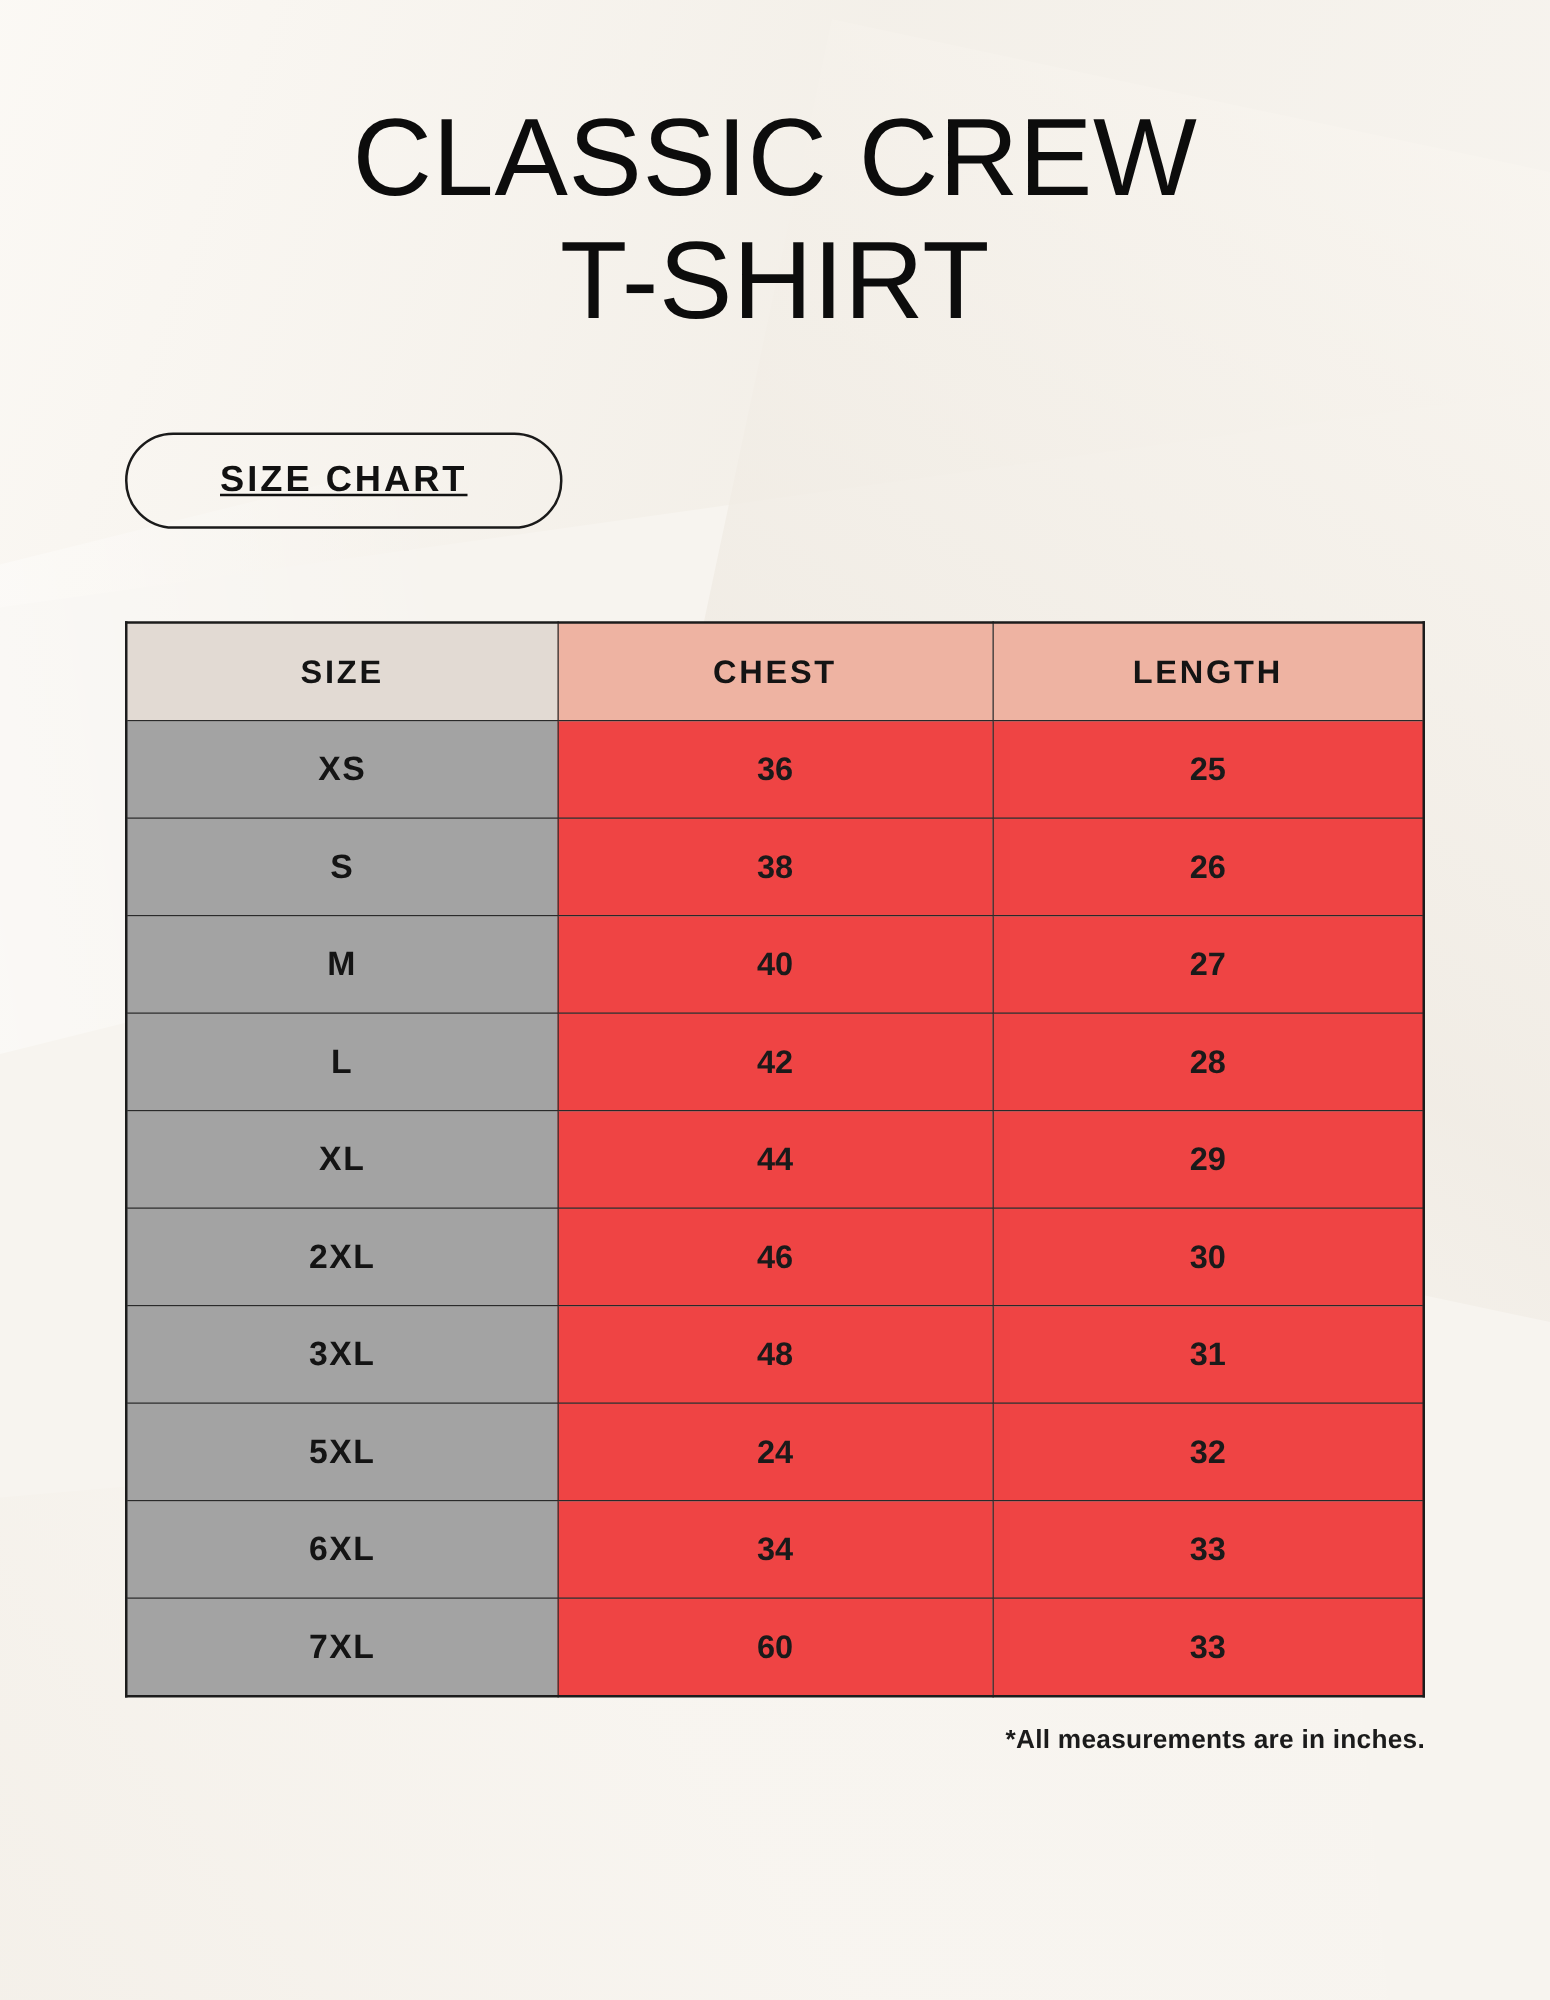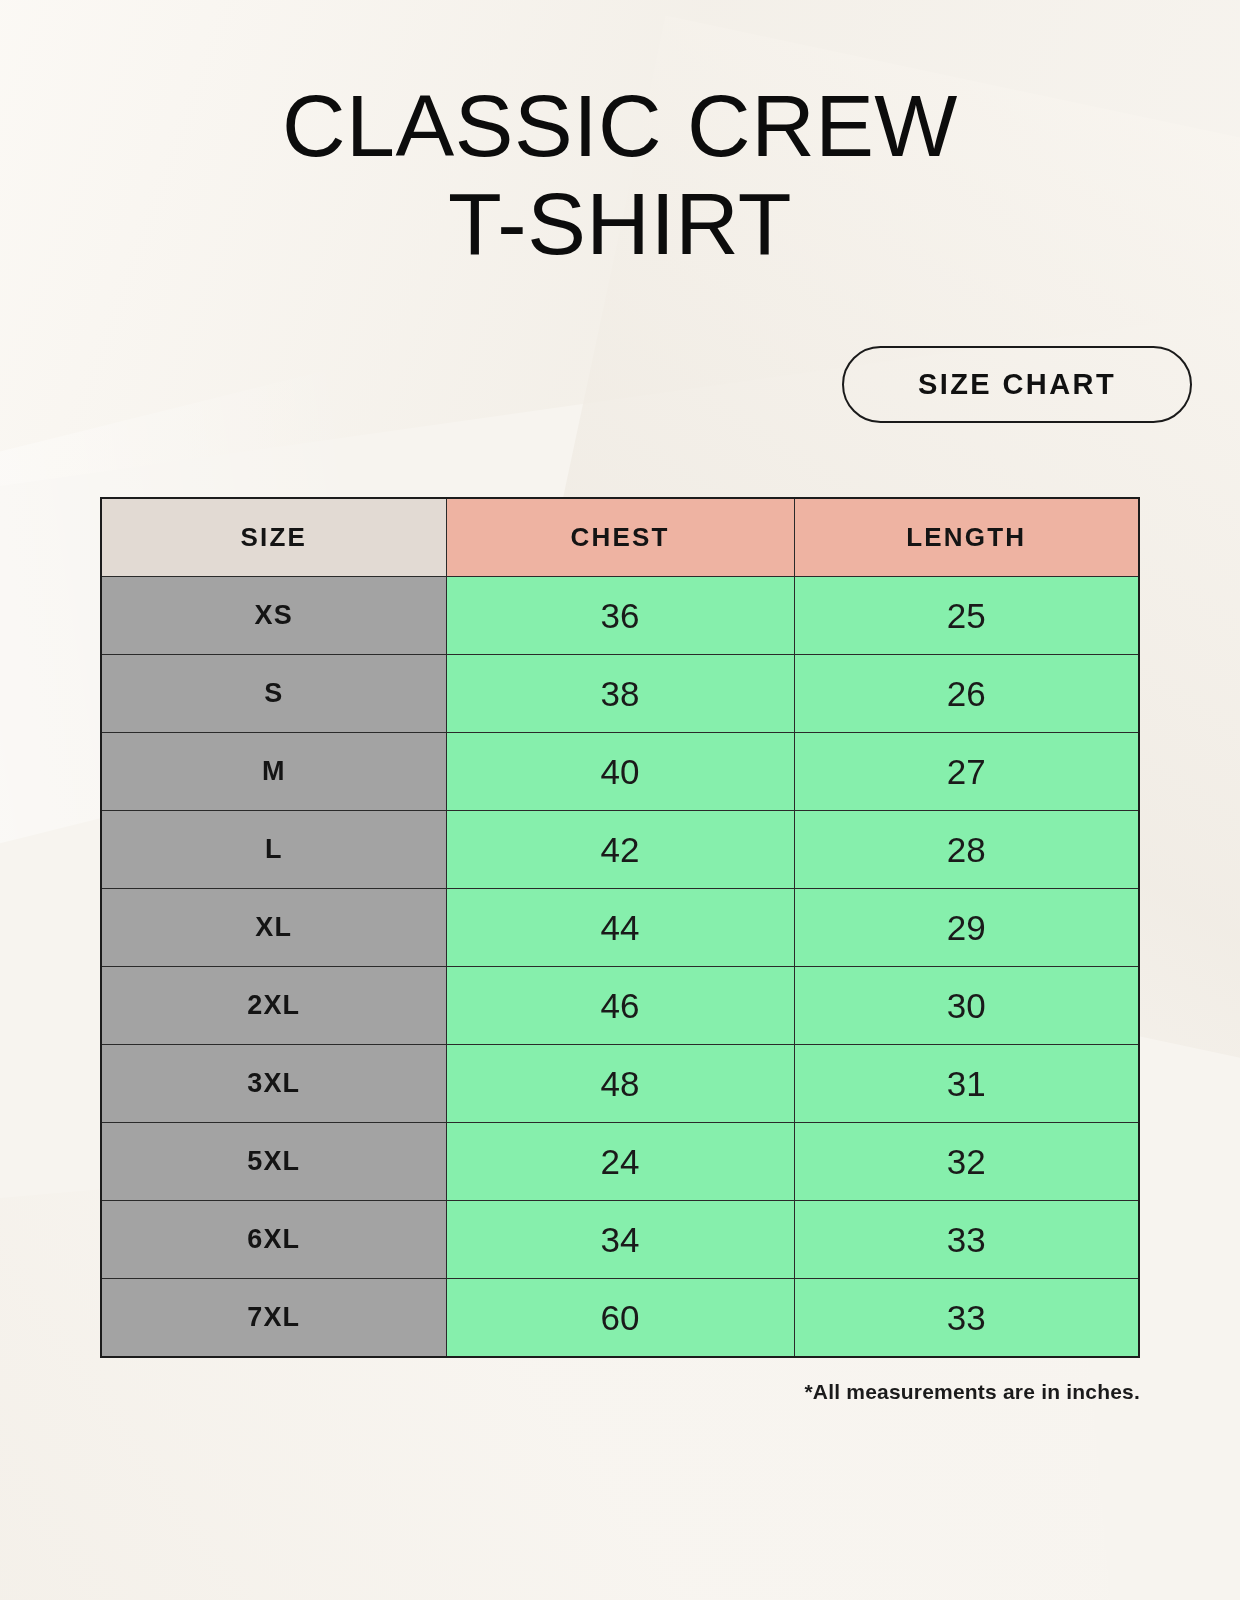--- a/index.html
+++ b/index.html
@@ -61,42 +61,43 @@
     background: linear-gradient(95deg, rgba(255,255,255,0.75) 0%, rgba(247,244,239,0) 80%);
     transform: rotate(-14deg);
   }
 
   .page {
     position: relative;
     z-index: 2;
     width: 1240px;
     height: 1600px;
     box-sizing: border-box;
-    padding: 0 48px;
+    padding: 0 100px;
   }
 
   .title {
     margin: 0;
     padding-top: 82px;
     text-align: center;
     font-size: 88px;
     line-height: 1.0;
     letter-spacing: 0.5px;
     font-weight: 400;
     color: #0c0c0c;
   }
   .title .line2 {
     display: block;
     margin-top: 10px;
   }
 
   .badge-wrap {
     display: flex;
-    justify-content: flex-end;
+    justify-content: flex-start;
     margin-top: 78px;
+    text-decoration: underline;
   }
   .badge {
     border: 2px solid #1a1a1a;
     border-radius: 100px;
     padding: 20px 74px;
     font-size: 29px;
     letter-spacing: 2.4px;
     font-weight: 700;
     color: #111;
     background: transparent;
@@ -139,23 +140,23 @@
   }
 
   td.cell-size {
     background: #a3a3a3;
     font-size: 27px;
     font-weight: 700;
     letter-spacing: 1.2px;
     color: #141414;
   }
   td.cell-value {
-    background: #86efac;
-    font-size: 35px;
-    font-weight: 400;
+    background: #ef4444;
+    font-size: 26px;
+    font-weight: 700;
     color: #1a1a1a;
   }
 
   .footnote {
     width: 1040px;
     text-align: right;
     margin-top: 22px;
     font-size: 21px;
     font-weight: 700;
     letter-spacing: 0.2px;

